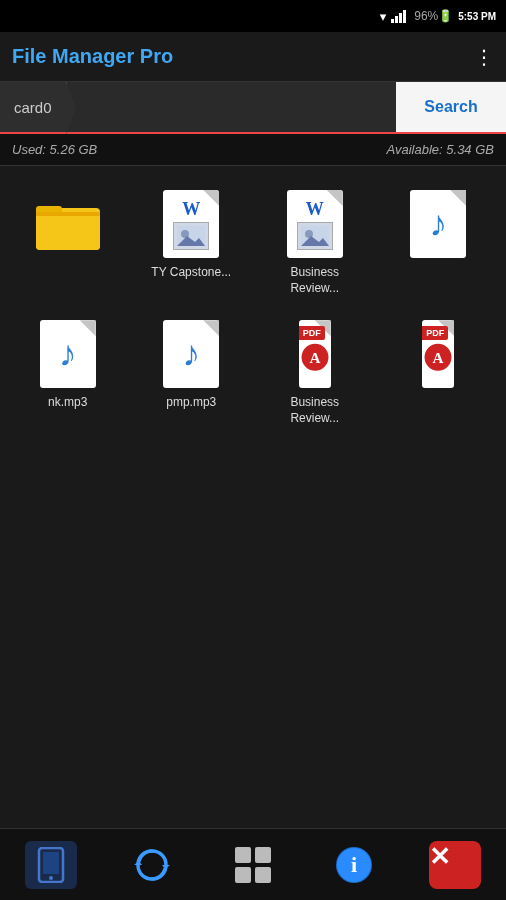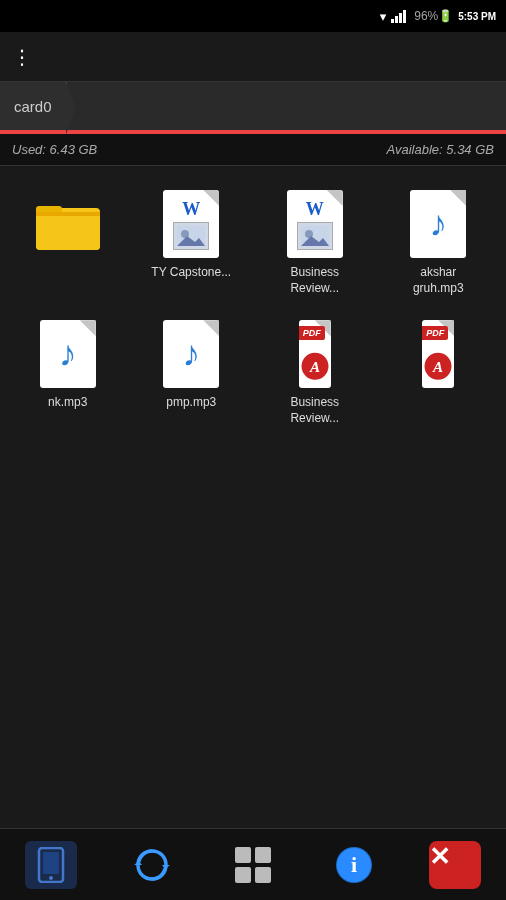--- a/index.html
+++ b/index.html
@@ -57,21 +57,21 @@
       cursor: pointer;
     }
 
     
     .breadcrumb-bar {
       width: 100%;
       height: 52px;
       background: #2a2a2a;
       display: flex;
       align-items: stretch;
-      border-bottom: 4px solid #ef4444;
+      border-bottom: 2px solid #ef4444;
     }
     .breadcrumb-item {
       display: flex;
       align-items: center;
       padding: 0 14px;
       color: #ccc;
       font-size: 15px;
       background: #2e2e2e;
       border-right: 1px solid #555;
       position: relative;
@@ -224,23 +224,22 @@
     }
 
     
     .pdf-icon {
       width: 32px;
       height: 68px;
       background: white;
       border-radius: 3px;
       position: relative;
       display: flex;
-      align-items: flex-end;
-      justify-content: center;
-      font-style: italic;
+      align-items: center;
+      justify-content: center;
     }
     .pdf-icon::before {
       content: '';
       position: absolute;
       top: 0; right: 0;
       width: 16px; height: 16px;
       background: #c5c5c5;
       clip-path: polygon(0 0, 100% 100%, 100% 0);
     }
     .pdf-badge {
@@ -313,31 +312,33 @@
       <rect x="4" y="7" width="3" height="7" fill="white"></rect>
       <rect x="8" y="4" width="3" height="10" fill="white"></rect>
       <rect x="12" y="1" width="3" height="13" fill="white"></rect>
     </svg>
     <span style="color:#a3a3a3;font-size:12px;">96%🔋</span>
     <span class="status-time">5:53 PM</span>
   </div>
 </div>
 
 <div class="header-bar">
+  <span class="app-title">File Manager Pro</span>
   <span class="menu-icon">⋮</span>
 </div>
 
 <div class="breadcrumb-bar">
   <div class="breadcrumb-item">
     <span>card0</span>
   </div>
+  <button class="breadcrumb-search">Search</button>
 </div>
 
 <div class="storage-bar">
-  <span class="storage-text">Used: 6.43 GB</span>
+  <span class="storage-text">Used: 5.26 GB</span>
   <span class="storage-text">Available: 5.34 GB</span>
 </div>
 
 <div class="files-grid">
 
   <div class="file-item">
     <div class="file-icon">
       <svg class="folder-svg" viewBox="0 0 64 52" xmlns="http://www.w3.org/2000/svg">
         <rect x="0" y="10" width="64" height="42" rx="4" fill="#f5c518"></rect>
         <rect x="0" y="10" width="28" height="10" rx="3" fill="#f5c518"></rect>
@@ -383,21 +384,20 @@
     </div>
     <span class="file-label">Business Review...</span>
   </div>
 
   <div class="file-item">
     <div class="file-icon">
       <div class="music-icon">
         <span class="music-note">♪</span>
       </div>
     </div>
-    <span class="file-label">akshar gruh.mp3</span>
   </div>
 
   <div class="file-item">
     <div class="file-icon">
       <div class="music-icon">
         <span class="music-note">♪</span>
       </div>
     </div>
     <span class="file-label">nk.mp3</span>
   </div>

